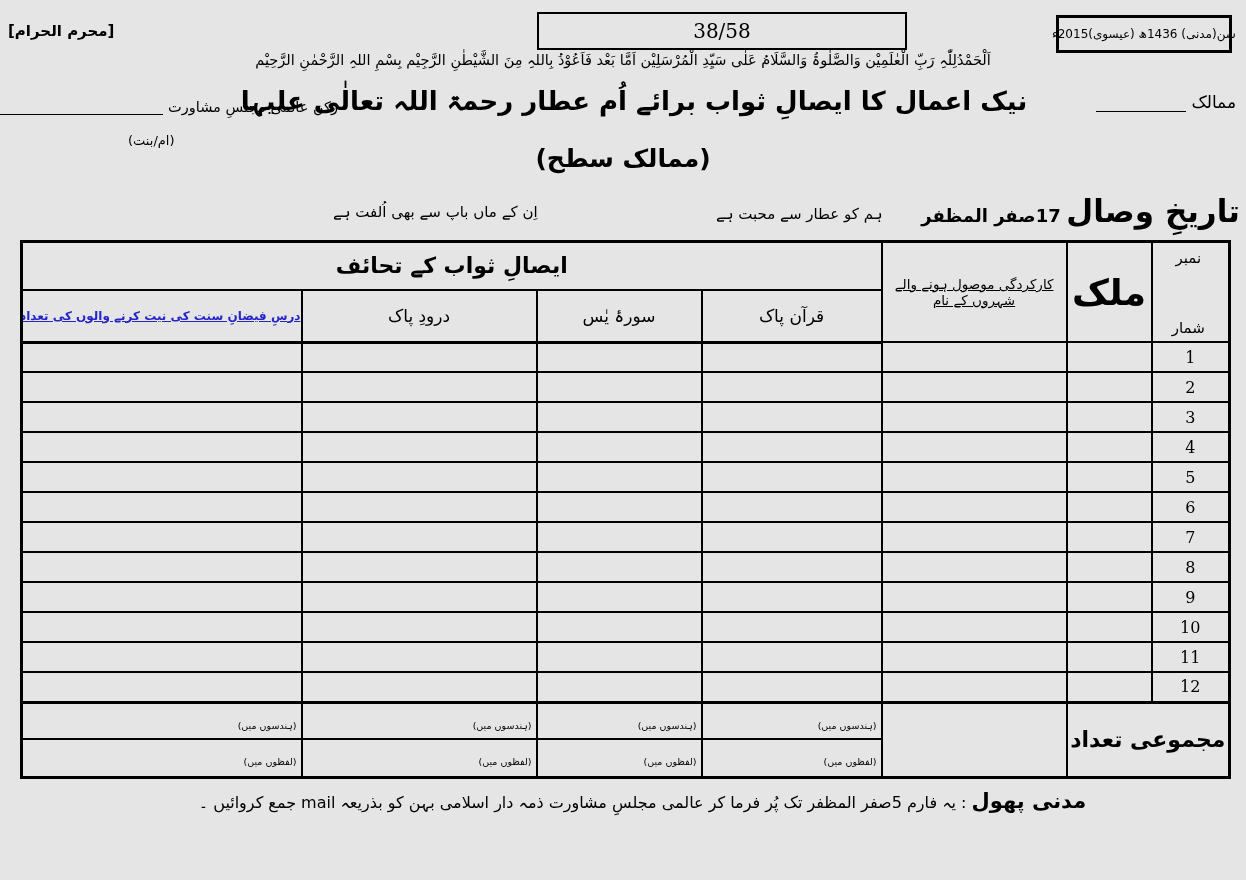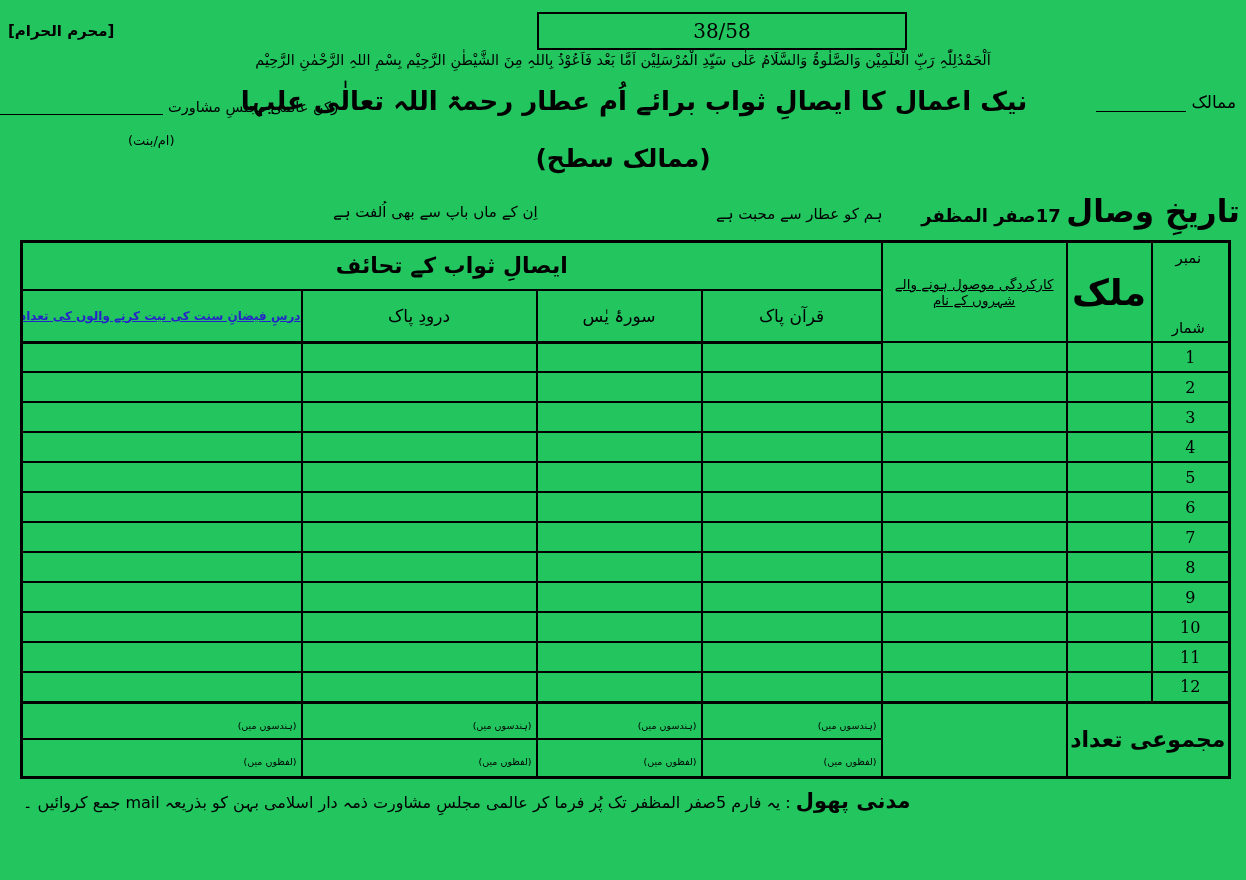--- a/index.html
+++ b/index.html
@@ -4,21 +4,21 @@
 <style>
   html,body{margin:0;padding:0;}
   body{
     background:#ffffff;
     font-family:"DejaVu Sans",sans-serif;
     color:#000;
   }
   .page{
     position:relative;
     width:1246px;height:880px;
-    background:#22c55e;
+    background:#e5e5e5;
     overflow:hidden;
     direction:rtl;
   }
   
   .month-bracket{
     position:absolute;left:8px;top:22px;
     font-size:15px;font-weight:bold;white-space:nowrap;direction:rtl;
   }
   .serial-box{
     position:absolute;left:537px;top:12px;width:366px;height:34px;
@@ -115,35 +115,36 @@
   td.total-label{
     font-size:22px;font-weight:bold;text-align:center;vertical-align:middle;
     border-left:2px solid #000;
   }
   td.tcell{position:relative;}
   td.tcell .corner{
     position:absolute;top:16px;right:4px;font-size:9.5px;white-space:nowrap;
   }
   
   .note{
-    position:absolute;top:789px;left:0;right:0;
-    text-align:left;white-space:nowrap;padding-left:23px;
+    position:absolute;top:789px;left:16px;right:0;
+    text-align:center;white-space:nowrap;padding-left:23px;
   }
   .note .note-label{font-size:21px;font-weight:bold;}
   .note .note-text{font-size:16px;}
 </style>
 </head>
 <body>
 
 <div class="page">
 
   <div class="month-bracket">[محرم الحرام]</div>
 
   <div class="serial-box">38/58</div>
 
+  <div class="year-box">سن(مدنی) 1436ھ (عیسوی)2015ء</div>
 
   <div class="basmala">اَلْحَمْدُلِلّٰہِ رَبِّ الْعٰلَمِیْن وَالصَّلٰوۃُ وَالسَّلَامُ عَلٰی سَیِّدِ الْمُرْسَلِیْن اَمَّا بَعْد فَاَعُوْذُ بِاللہِ مِنَ الشَّیْطٰنِ الرَّجِیْم بِسْمِ اللہِ الرَّحْمٰنِ الرَّحِیْم</div>
 
   <div class="title">نیک اعمال کا ایصالِ ثواب برائے اُم عطار رحمۃ اللہ تعالٰی علیہا</div>
 
   <div class="countries-field">
     <span>ممالک</span>
     <span class="blank w90"></span>
   </div>
 

